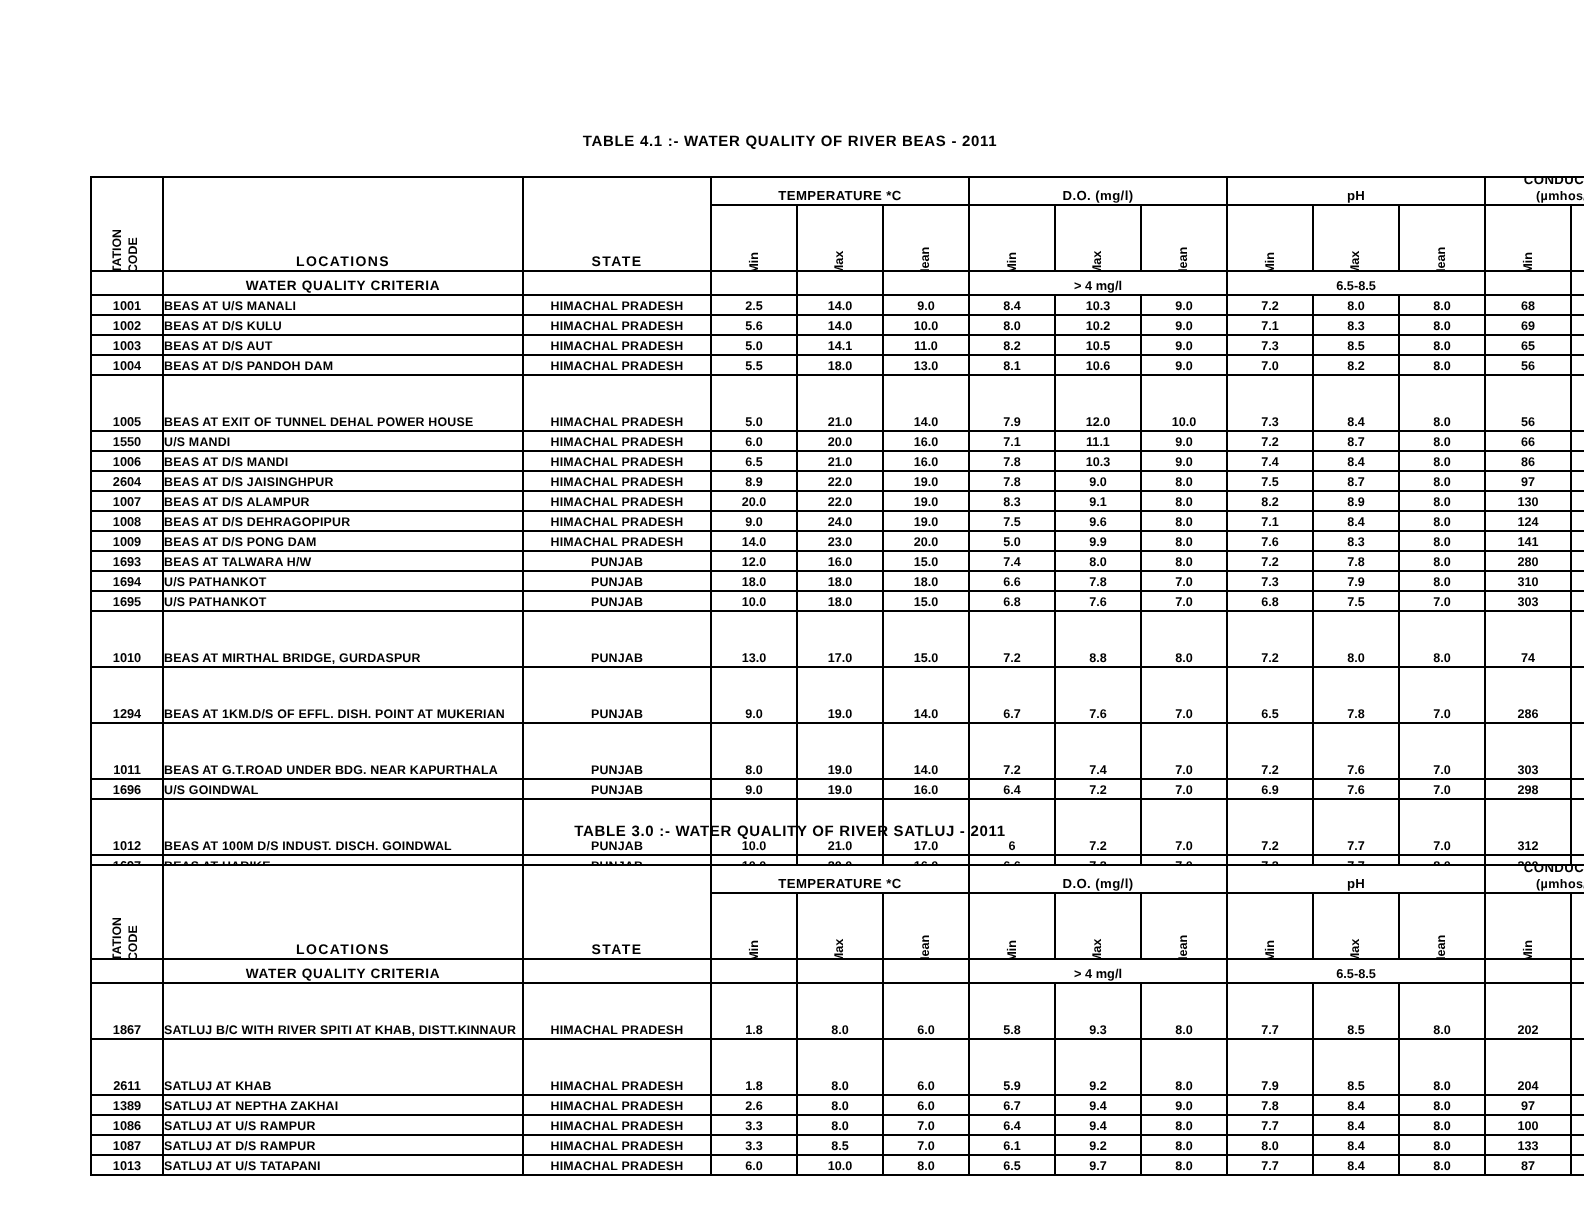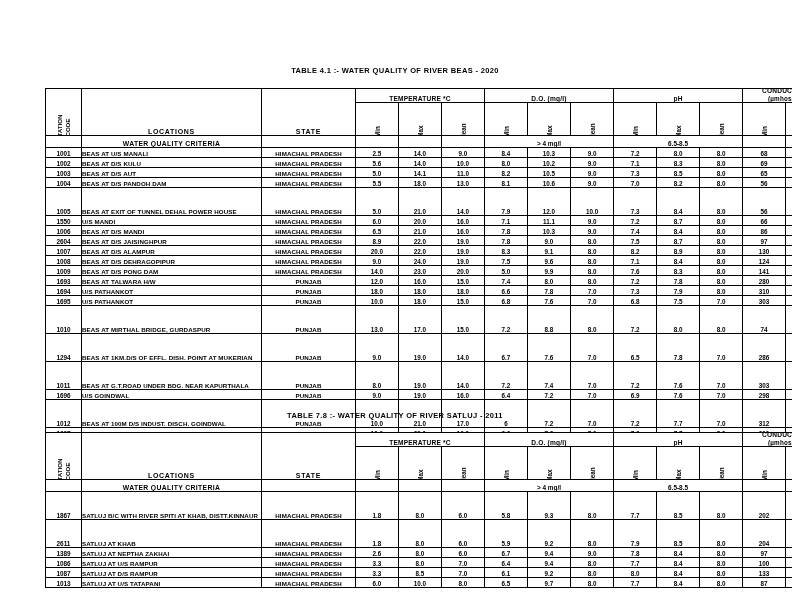--- a/index.html
+++ b/index.html
@@ -172,21 +172,21 @@
     font-size: 6.3px;
     padding-bottom: 0.5px;
   }
 </style>
 </head>
 <body>
 
 <div class="page">
 
   <div style="position:absolute; left:45px; top:66px; width:700px;">
-    <div class="table-title">TABLE 4.1  :-  WATER QUALITY OF RIVER BEAS - 2020</div>
+    <div class="table-title">TABLE 4.1  :-  WATER QUALITY OF RIVER BEAS - 2011</div>
   </div>
 
   <div class="tbl-wrap" style="top:88px;">
     <table class="qtbl">
       <colgroup>
         <col class="c-code">
           <col class="c-loc">
           <col class="c-state">
         <col class="c-num">
           <col class="c-num">
@@ -608,21 +608,21 @@
             <td class="num" style="vertical-align: bottom;">8.4</td>
             <td class="num" style="vertical-align: bottom;">8.0</td>
             <td class="num" style="vertical-align: bottom;">54</td>
             <td class="num" style="vertical-align: bottom;">159</td>
           </tr>
         </tbody>
     </table>
   </div>
 
   <div style="position:absolute; left:45px; top:411px; width:700px;">
-    <div class="table-title">TABLE  7.8  :-  WATER QUALITY OF RIVER SATLUJ - 2011</div>
+    <div class="table-title">TABLE  3.0  :-  WATER QUALITY OF RIVER SATLUJ - 2011</div>
   </div>
 
   <div class="tbl-wrap" style="top:432px;">
     <table class="qtbl">
       <colgroup>
         <col class="c-code">
           <col class="c-loc">
           <col class="c-state">
         <col class="c-num">
           <col class="c-num">

